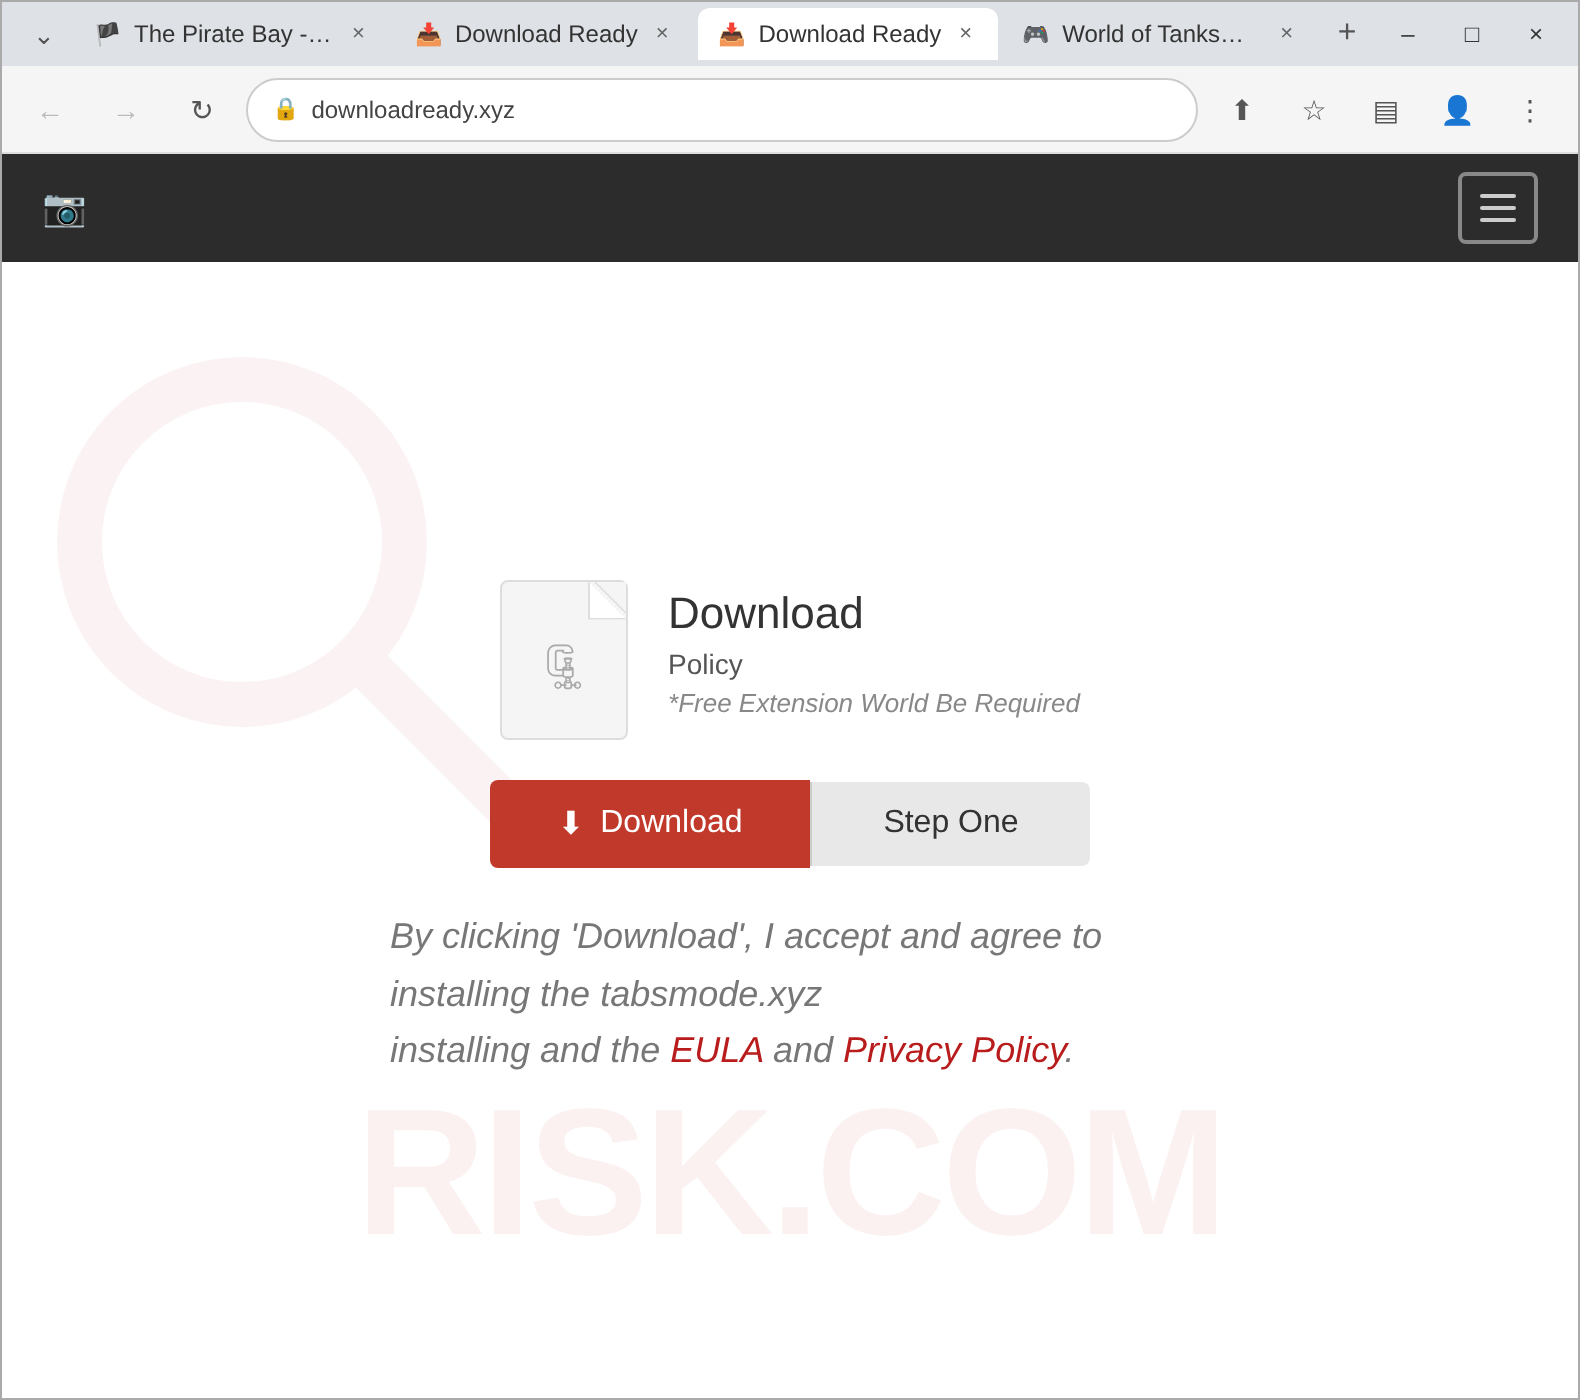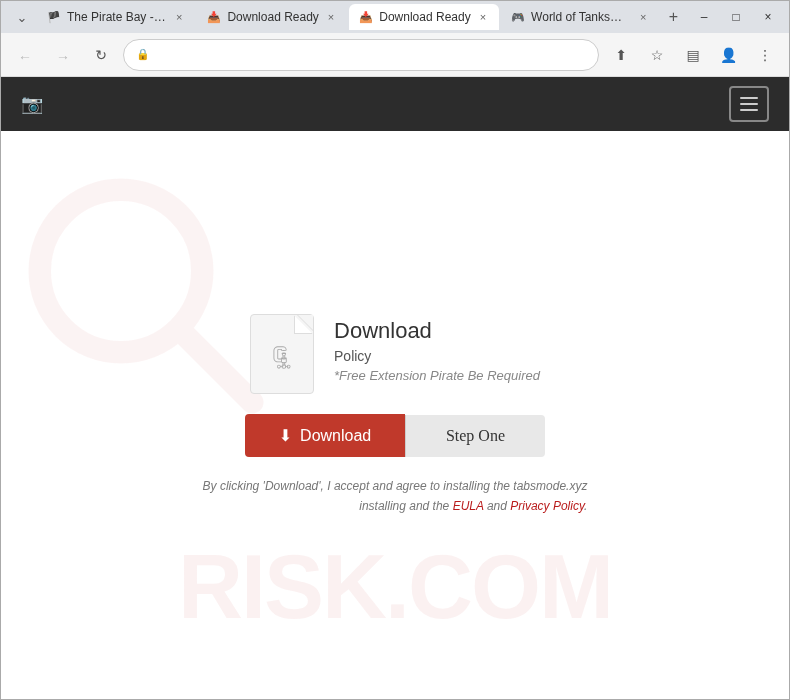--- a/index.html
+++ b/index.html
@@ -49,22 +49,22 @@
     .file-icon { width: 64px; height: 80px; background: #f5f5f5; border: 1px solid #ddd; border-radius: 4px; display: flex; align-items: center; justify-content: center; font-size: 28px; color: #aaa; flex-shrink: 0; position: relative; }
     .file-icon::before { content: ''; position: absolute; top: 0; right: 0; width: 18px; height: 18px; background: #fff; border-left: 1px solid #ddd; border-bottom: 1px solid #ddd; clip-path: polygon(0 0, 100% 100%, 0 100%); }
     .file-icon-fold { position: absolute; top: 0; right: 0; width: 0; height: 0; border-style: solid; border-width: 0 16px 16px 0; border-color: transparent #ddd transparent transparent; }
     .file-icon-fold2 { position: absolute; top: 0; right: 0; width: 0; height: 0; border-style: solid; border-width: 0 15px 15px 0; border-color: transparent #f5f5f5 transparent transparent; }
     .file-details { display: flex; flex-direction: column; gap: 4px; padding-top: 4px; }
     .file-title-label { font-size: 22px; color: #333; font-weight: 400; }
     .file-name { font-size: 14px; color: #555; }
     .file-note { font-size: 13px; color: #888; font-style: italic; }
     .card-buttons { display: flex; align-items: center; gap: 0; }
     .btn-download { background: #c0392b; color: #fff; border: none; padding: 12px 30px; font-size: 16px; font-weight: 500; border-radius: 4px 0 0 4px; cursor: pointer; display: flex; align-items: center; gap: 8px; min-width: 160px; justify-content: center; }
-    .btn-step { background: #e8e8e8; color: #333; border: none; padding: 12px 30px; font-size: 16px; border-radius: 0 4px 4px 0; cursor: pointer; min-width: 140px; text-align: center; border-left: 1px solid #ccc; font-family: Liberation Serif, serif; }
-    .card-disclaimer { font-size: 12px; color: #777; text-align: right; font-style: italic; line-height: 1.6; max-width: 400px; }
+    .btn-step { background: #e8e8e8; color: #333; border: none; padding: 12px 30px; font-size: 16px; border-radius: 0 4px 4px 0; cursor: pointer; min-width: 140px; text-align: center; border-left: 1px solid #ccc; }
+    .card-disclaimer { font-size: 18px; color: #777; text-align: left; font-style: italic; line-height: 1.6; max-width: 400px; }
     .card-disclaimer a { color: #b91c1c; text-decoration: none; }
 
     
     .tab-favicon { width: 14px; height: 14px; display: inline-flex; align-items: center; justify-content: center; font-size: 11px; flex-shrink: 0; }
   </style>
 </head>
 <body>
 
 <div class="browser-window">
 
@@ -107,20 +107,21 @@
     </div>
   </div>
 
   <div class="nav-bar">
     <div class="nav-btn disabled">←</div>
     <div class="nav-btn disabled">→</div>
     <div class="nav-btn">↻</div>
 
     <div class="address-bar">
       <span class="address-lock">🔒</span>
+      <span class="address-text">downloadready.xyz</span>
     </div>
 
     <div class="nav-actions">
       <div class="nav-btn">⬆</div>
       <div class="nav-btn">☆</div>
       <div class="nav-btn">▤</div>
       <div class="nav-btn">👤</div>
       <div class="nav-btn">⋮</div>
     </div>
   </div>
@@ -153,21 +154,21 @@
 
         <div class="file-icon">
           <div class="file-icon-fold"></div>
           <div class="file-icon-fold2"></div>
           <span style="font-size:22px; color:#aaa; margin-top:8px;">🗜</span>
         </div>
 
         <div class="file-details">
           <span class="file-title-label">Download</span>
           <span class="file-name">Policy</span>
-          <span class="file-note">*Free Extension Pirate Be Required</span>
+          <span class="file-note">*Free Extension World Be Required</span>
         </div>
       </div>
 
       <div class="card-buttons">
         <button class="btn-download">
           <span>⬇</span>
           <span>Download</span>
         </button>
         <button class="btn-step">
           <span>Step One</span>

